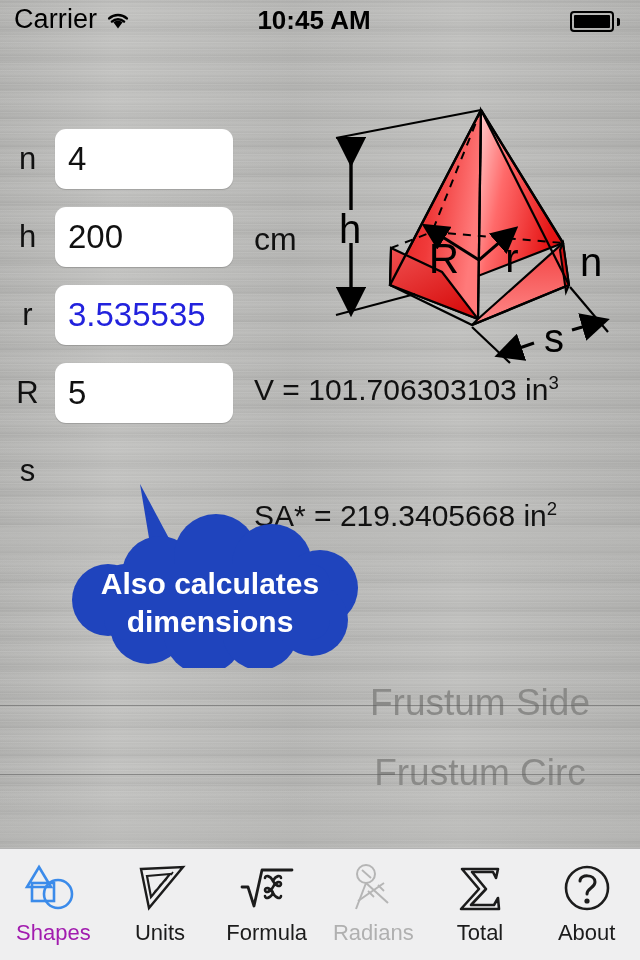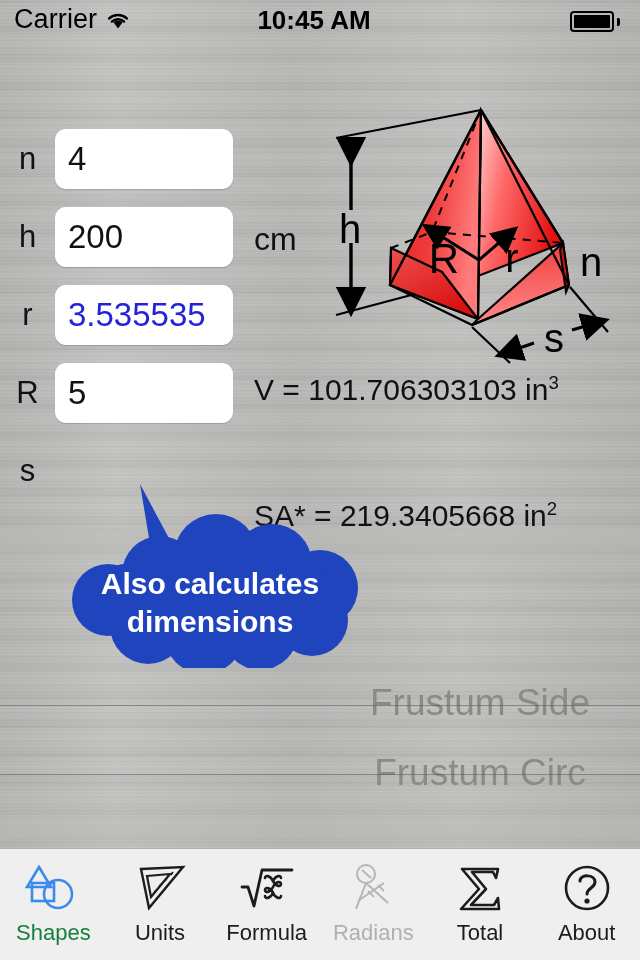--- a/index.html
+++ b/index.html
@@ -138,21 +138,21 @@
     border-top:1px solid #b2b2b2;
     display:flex; z-index:10;
   }
   .tab {
     flex:1; display:flex; flex-direction:column;
     align-items:center; justify-content:flex-start;
     padding-top:12px;
   }
   .tab-icon { width:66px; height:56px; display:block; }
   .tab-label { margin-top:3px; font-size:22px; color:#1c1c1c; }
-  .tab.active .tab-label { color:#15803d; }
+  .tab.active .tab-label { color:#a21caf; }
   .tab.disabled .tab-label { color:#b0b0b0; }
 </style>
 </head>
 <body>
 
 <div class="metal"></div>
 
 <div class="statusbar">
   <div class="sb-left">
     <span class="sb-carrier">Carrier</span>

